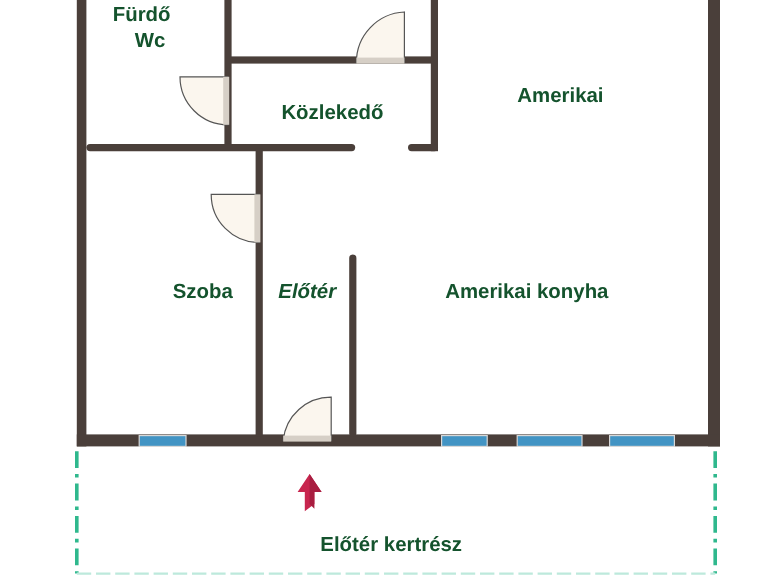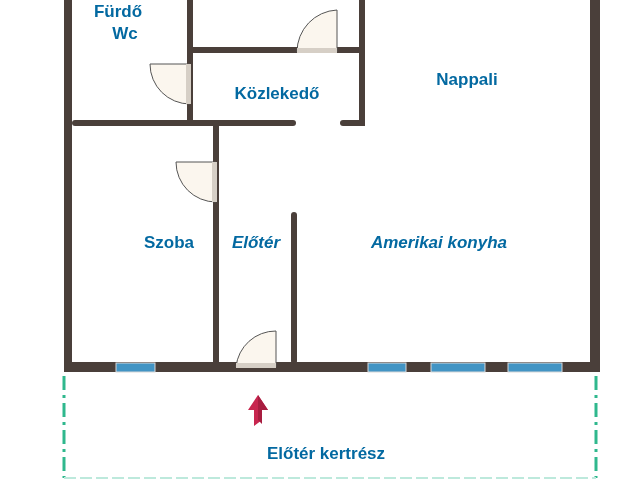--- a/index.html
+++ b/index.html
@@ -1,18 +1,18 @@
 <!DOCTYPE html>
 <html><head>
 <meta charset="utf-8">
 <style>
   html, body { margin: 0; padding: 0; background: #ffffff; }
   body { width: 640px; height: 480px; position: relative; overflow: hidden; font-family: "Liberation Sans", sans-serif; }
   #plan { position: absolute; left: 0; top: 0; width: 640px; height: 480px; }
-  .label { position: absolute; font-weight: bold; font-size: 17px; color: #0369a1; white-space: nowrap; transform: translate(-50%, -50%); line-height: 1.25; }
+  .label { position: absolute; font-weight: bold; font-size: 17px; color: #14532d; white-space: nowrap; transform: translate(-50%, -50%); line-height: 1.25; }
 </style>
 </head>
 <body>
 
 <svg id="plan" viewBox="0 0 640 480" xmlns="http://www.w3.org/2000/svg">
 
   <g stroke="#2fb88d" stroke-width="3" fill="none" stroke-dasharray="14,5,3,5">
     <line x1="64" y1="376" x2="64" y2="478"></line>
     <line x1="596" y1="376" x2="596" y2="478"></line>
   </g>
@@ -66,17 +66,17 @@
 
   <g fill="#c8264f">
     <polygon points="258,395 248,410 254,410 254,426 262,420 262,410 268,410"></polygon>
     <polygon points="258,395 258,420 262,424 262,410 268,410" fill="#a81d40"></polygon>
   </g>
 </svg>
 
 <div class="label" style="left:118px; top:12px;">Fürdő</div>
 <div class="label" style="left:125px; top:34px;">Wc</div>
 <div class="label" style="left:277px; top:94px;">Közlekedő</div>
-<div class="label" style="left:467px; top:80px;">Nappali</div>
+<div class="label" style="left:467px; top:80px;">Amerikai</div>
 <div class="label" style="left:137px; top:243px;margin-left:32px;">Szoba</div>
 <div class="label" style="left:256px; top:243px;font-style:italic;">Előtér</div>
-<div class="label" style="left:439px; top:243px;font-style:italic;">Amerikai konyha</div>
+<div class="label" style="left:439px; top:243px;">Amerikai konyha</div>
 <div class="label" style="left:326px; top:454px;">Előtér kertrész</div>
 
 </body></html>

